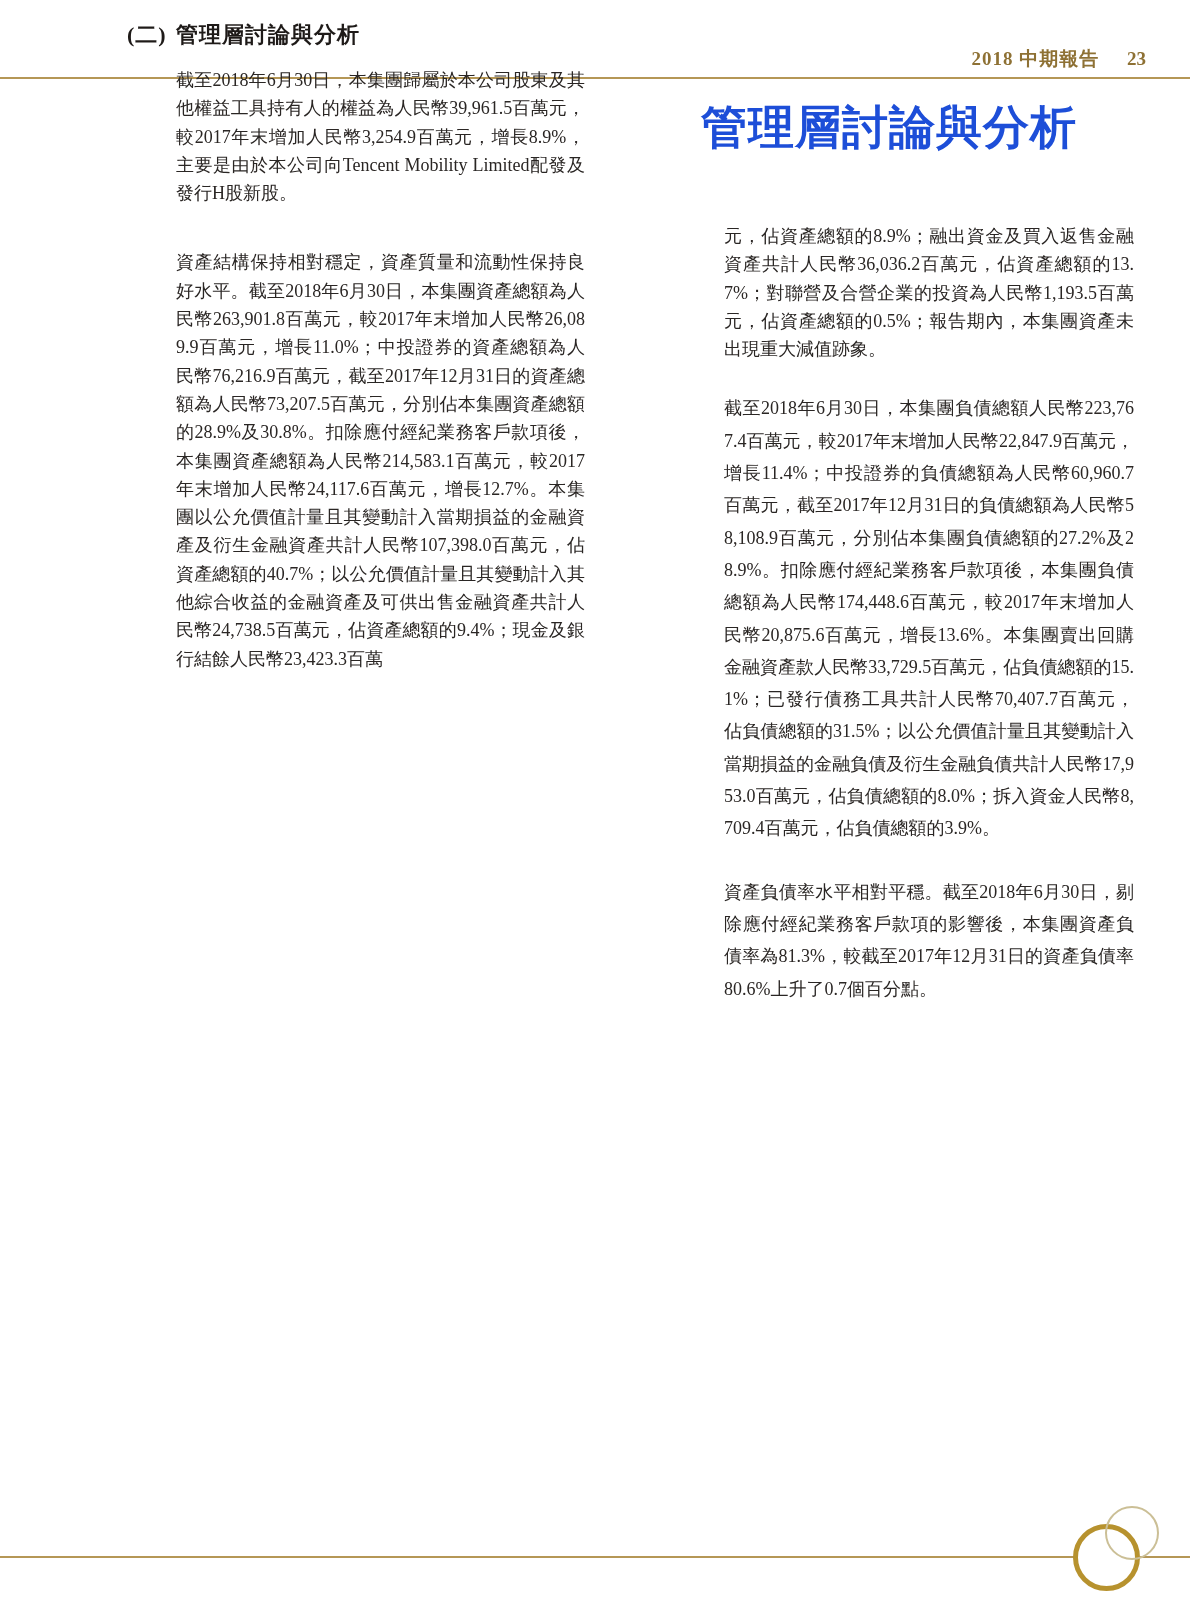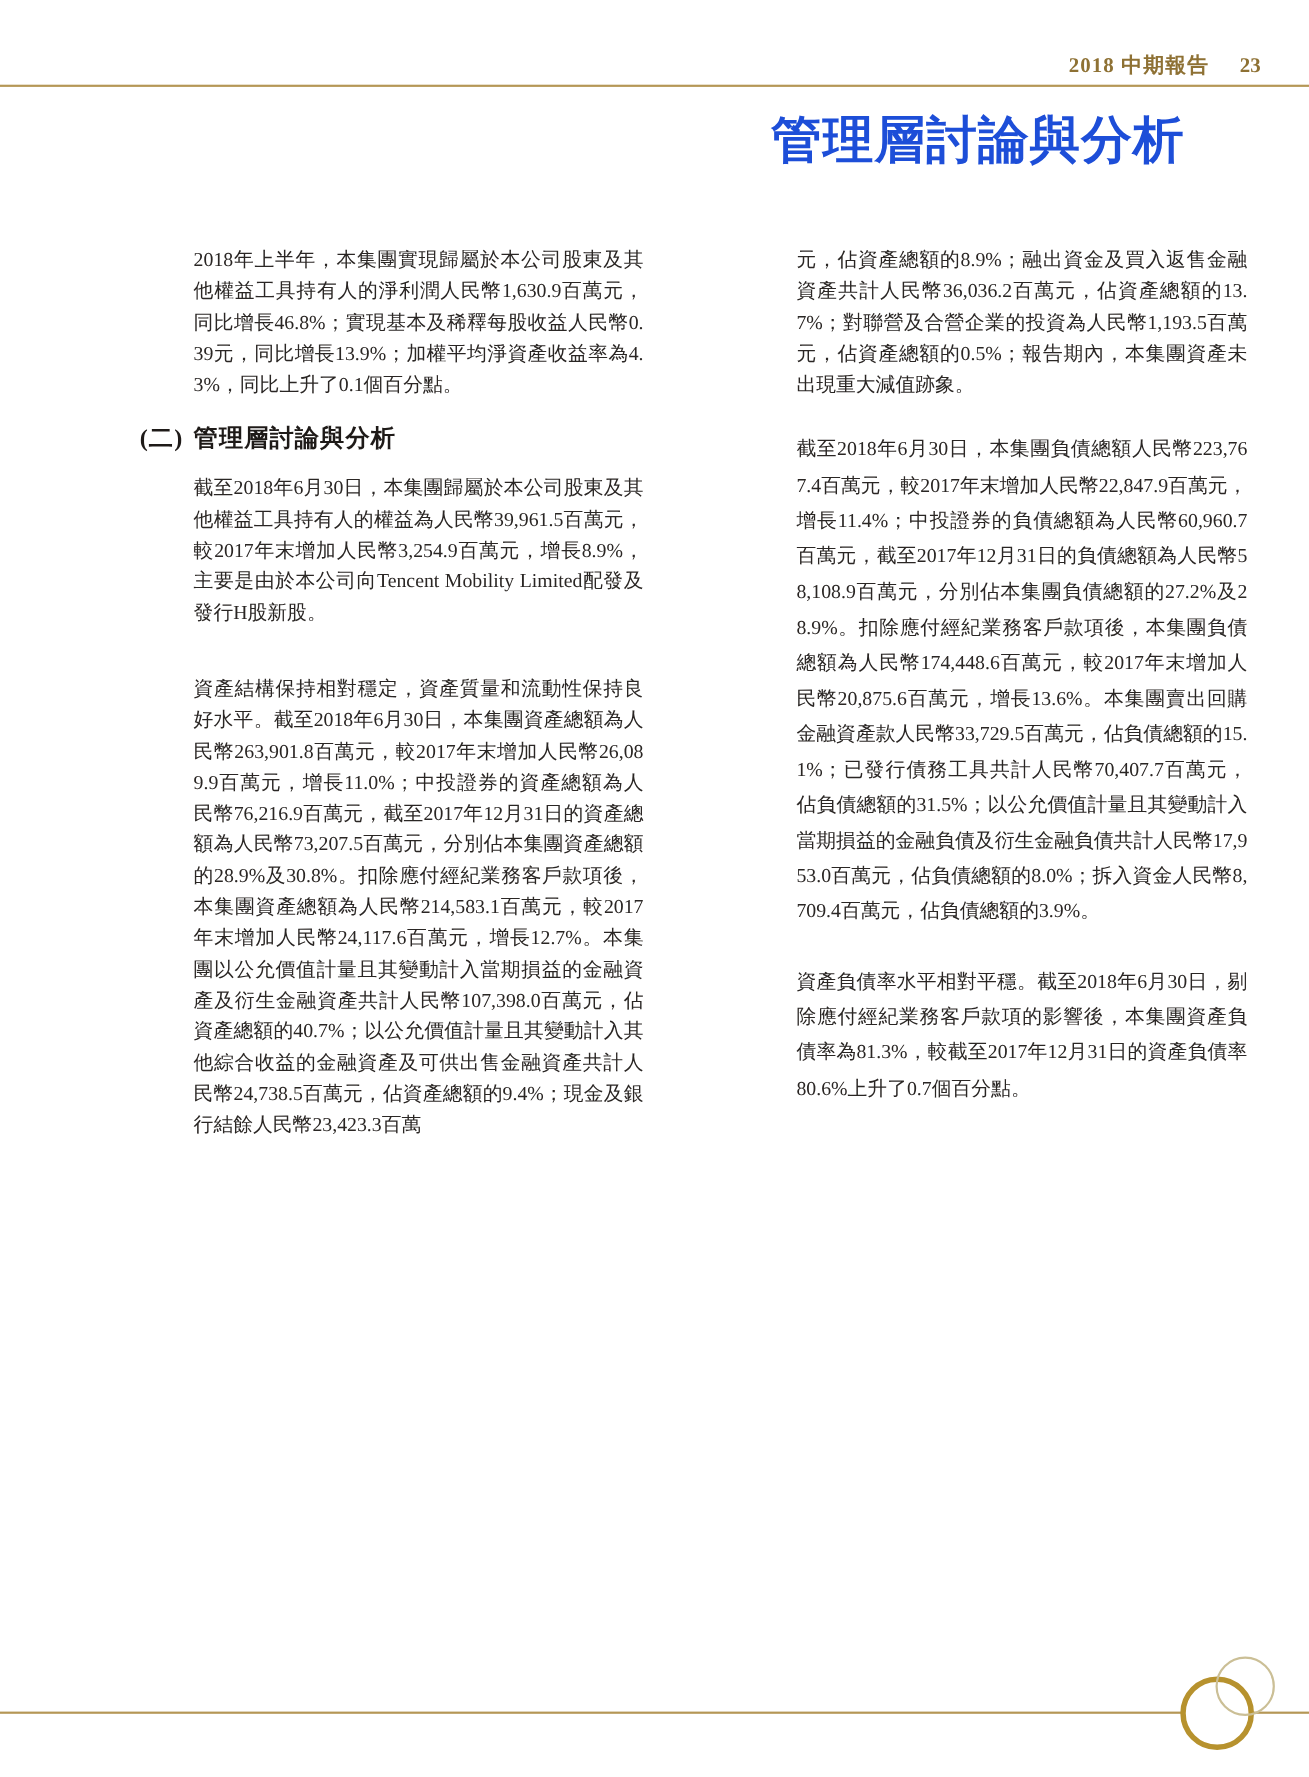--- a/index.html
+++ b/index.html
@@ -101,21 +101,20 @@
   <div class="page-header">
     <span class="report-title">2018 中期報告</span>
     <span class="page-number">23</span>
   </div>
 
   <div class="header-rule"></div>
 
   <h1 class="main-title">管理層討論與分析</h1>
 
   <div class="col col-left">
-    <p class="body-p lp1">2018年上半年，本集團實現歸屬於本公司股東及其他權益工具持有人的淨利潤人民幣1,630.9百萬元，同比增長46.8%；實現基本及稀釋每股收益人民幣0.39元，同比增長13.9%；加權平均淨資產收益率為4.3%，同比上升了0.1個百分點。</p>
 
     <h2 class="section-heading">
       <span class="heading-marker">(二)</span>
       <span class="heading-text">管理層討論與分析</span>
     </h2>
 
     <p class="body-p lp2">截至2018年6月30日，本集團歸屬於本公司股東及其他權益工具持有人的權益為人民幣39,961.5百萬元，較2017年末增加人民幣3,254.9百萬元，增長8.9%，主要是由於本公司向Tencent Mobility Limited配發及發行H股新股。</p>
 
     <p class="body-p lp3">資產結構保持相對穩定，資產質量和流動性保持良好水平。截至2018年6月30日，本集團資產總額為人民幣263,901.8百萬元，較2017年末增加人民幣26,089.9百萬元，增長11.0%；中投證券的資產總額為人民幣76,216.9百萬元，截至2017年12月31日的資產總額為人民幣73,207.5百萬元，分別佔本集團資產總額的28.9%及30.8%。扣除應付經紀業務客戶款項後，本集團資產總額為人民幣214,583.1百萬元，較2017年末增加人民幣24,117.6百萬元，增長12.7%。本集團以公允價值計量且其變動計入當期損益的金融資產及衍生金融資產共計人民幣107,398.0百萬元，佔資產總額的40.7%；以公允價值計量且其變動計入其他綜合收益的金融資產及可供出售金融資產共計人民幣24,738.5百萬元，佔資產總額的9.4%；現金及銀行結餘人民幣23,423.3百萬</p>
   </div>

